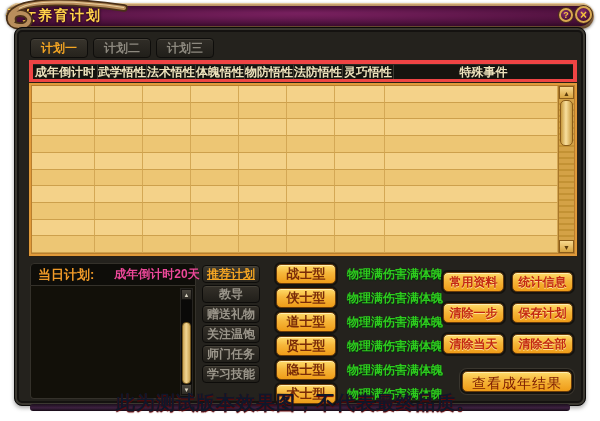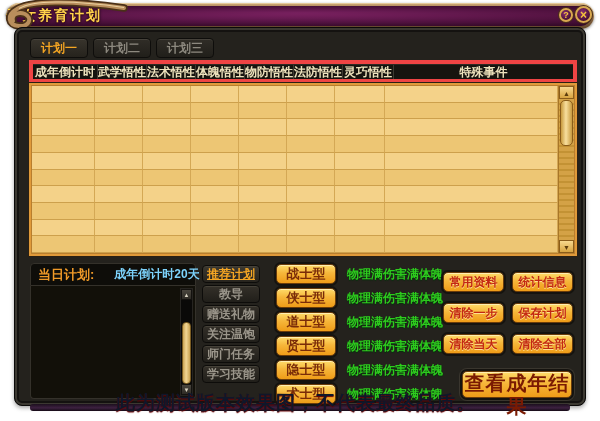--- a/index.html
+++ b/index.html
@@ -66,21 +66,21 @@
   .tscroll .s-up { top:0; }  .tscroll .s-down { bottom:0; }
   .tscroll .s-thumb { position:absolute; left:1px; right:1px; top:14px; height:46px; border-radius:5px;
              background:linear-gradient(90deg,#c89a3e,#f8df9e 45%,#c89a3e);
              border:1px solid #8a5c1a; cursor:grab; }
 
   
   .today { position:absolute; left:30px; top:263px; width:166px; height:136px; }
   .today-head { height:23px; background:#0e0d09; border:1px solid #34312a; border-radius:4px 4px 0 0;
                 display:flex; align-items:center; padding:0 7px; gap:20px; white-space:nowrap; }
   .today-label { color:#f09a28; font-size:13px; font-weight:bold; }
-  .today-value { color:#7dd3fc; font-size:12px; font-weight:bold; }
+  .today-value { color:#ec4899; font-size:12px; font-weight:bold; }
   .today-body { position:absolute; left:0; right:0; top:23px; bottom:0;
                 background:#121009; border:1px solid #34312a; border-top:none; border-radius:0 0 4px 4px; }
   .sb2 { position:absolute; right:2px; top:2px; width:13px; bottom:2px; background:#0a0908; border:1px solid #262420; }
   .sb2 .s-arrow { position:absolute; left:0; right:0; height:11px; text-align:center; line-height:11px; font-size:6px;
                 color:#d8d2c0; background:linear-gradient(#4a463e,#2e2b25); border:1px solid #14120f; cursor:pointer; }
   .sb2 .s-up { top:0; } .sb2 .s-down { bottom:0; }
   .sb2 .s-thumb { position:absolute; left:1px; right:1px; top:33px; height:62px; border-radius:4px;
                 background:linear-gradient(90deg,#caa352,#f2d694 45%,#caa352); border:1px solid #7a5c22; cursor:grab; }
 
   
@@ -97,22 +97,22 @@
               border:1px solid #6a3c0a; box-shadow:0 0 0 2px #15130f, inset 0 1px 0 #ffeeb0;
               border-radius:5px; text-align:center; cursor:pointer; }
   .plan-btn { width:66px; height:20px; line-height:18px; color:#7a2c08; font-size:13px; font-weight:bold; }
   .plan-desc { color:#2ecb1e; font-size:12px; font-weight:bold; text-shadow:0 1px 1px #03320a; white-space:nowrap; }
 
   
   .side { position:absolute; left:443px; top:272px; width:130px;
           display:grid; grid-template-columns:1fr 1fr; gap:11px 8px; }
   .side-btn { height:20px; line-height:18px; color:#c32812; font-size:12px; font-weight:bold;
           text-shadow:0 1px 0 #ffdf90; white-space:nowrap; overflow:hidden; }
-  .result-btn { position:absolute; left:462px; top:371px; width:110px; height:27px; line-height:23px;
-          color:#7a1a02; font-size:20px; font-weight:bold; letter-spacing:1px;
+  .result-btn { position:absolute; left:462px; top:371px; width:110px; height:21px; line-height:23px;
+          color:#7a1a02; font-size:14px; font-weight:normal; letter-spacing:1px;
           box-shadow:0 0 0 2px #15130f, 0 0 0 3px #3a362e, inset 0 1px 0 #ffeeb0; }
 
   
   .disclaimer { position:absolute; left:0; right:8px; top:390px; text-align:center;
           color:#0f172a; font-size:19px; font-weight:bold; letter-spacing:1px;
           text-shadow:0 1px 1px #6a0404; }
 </style>
 </head>
 <body>
 

